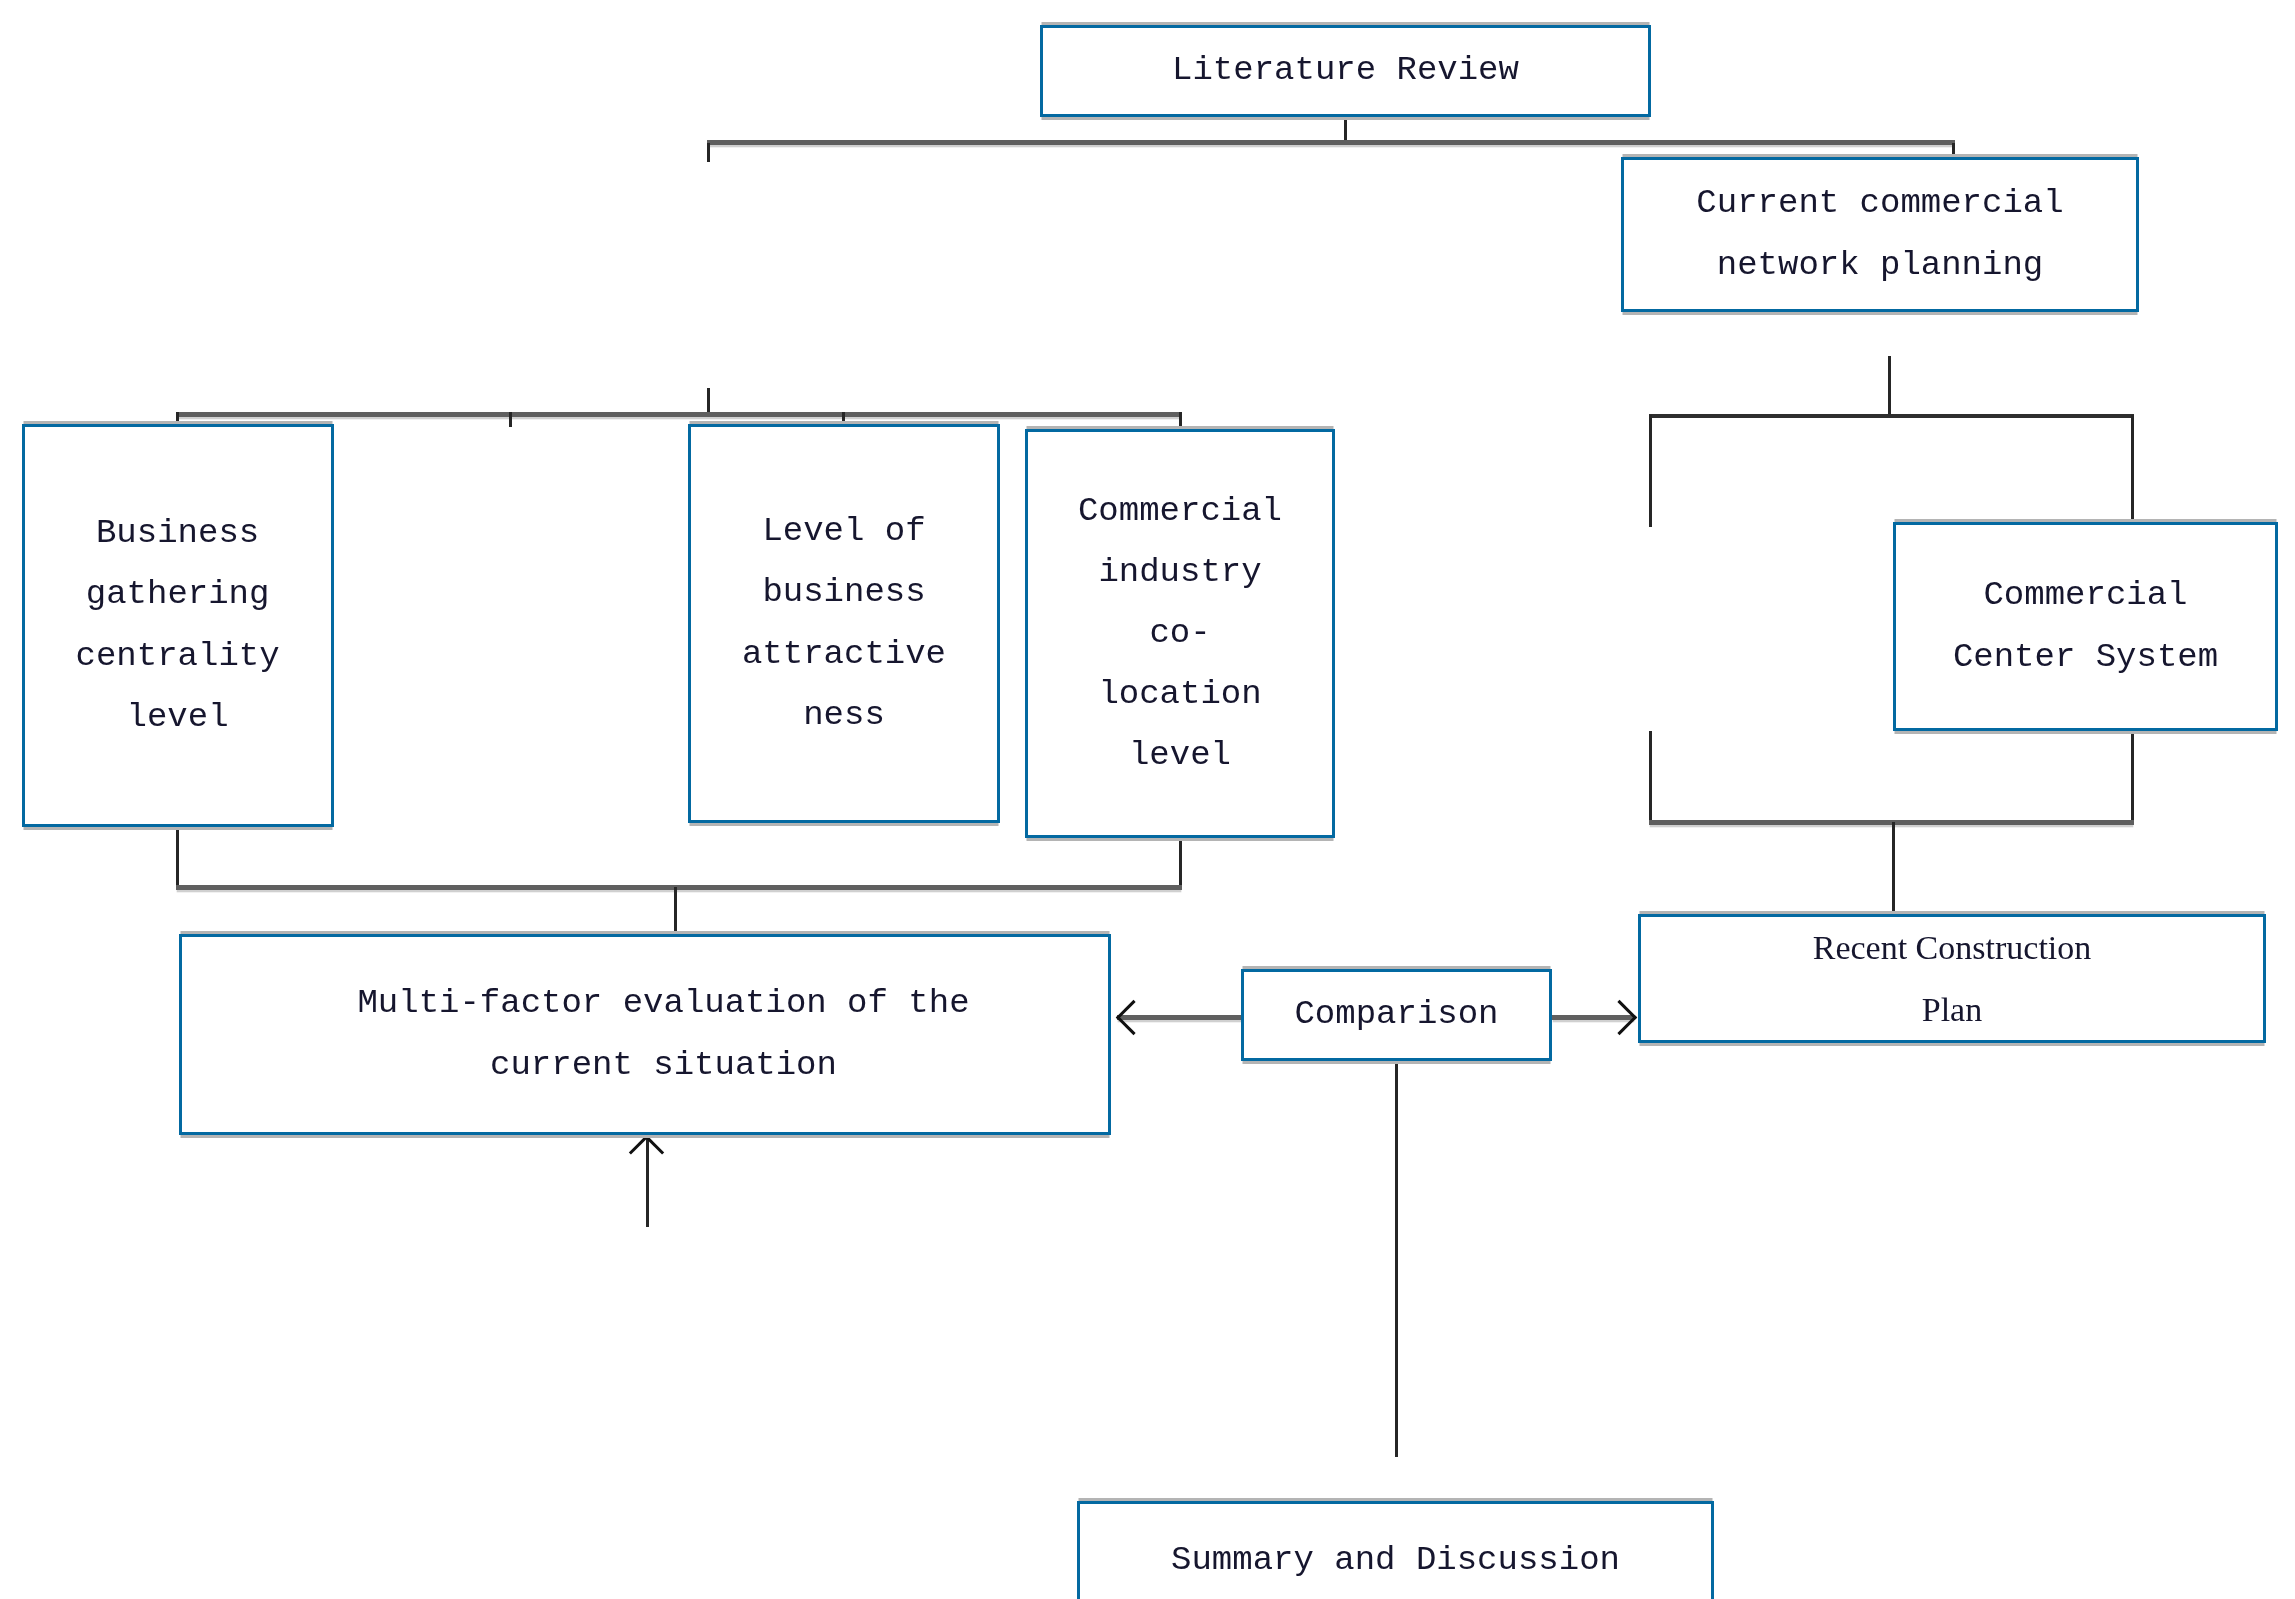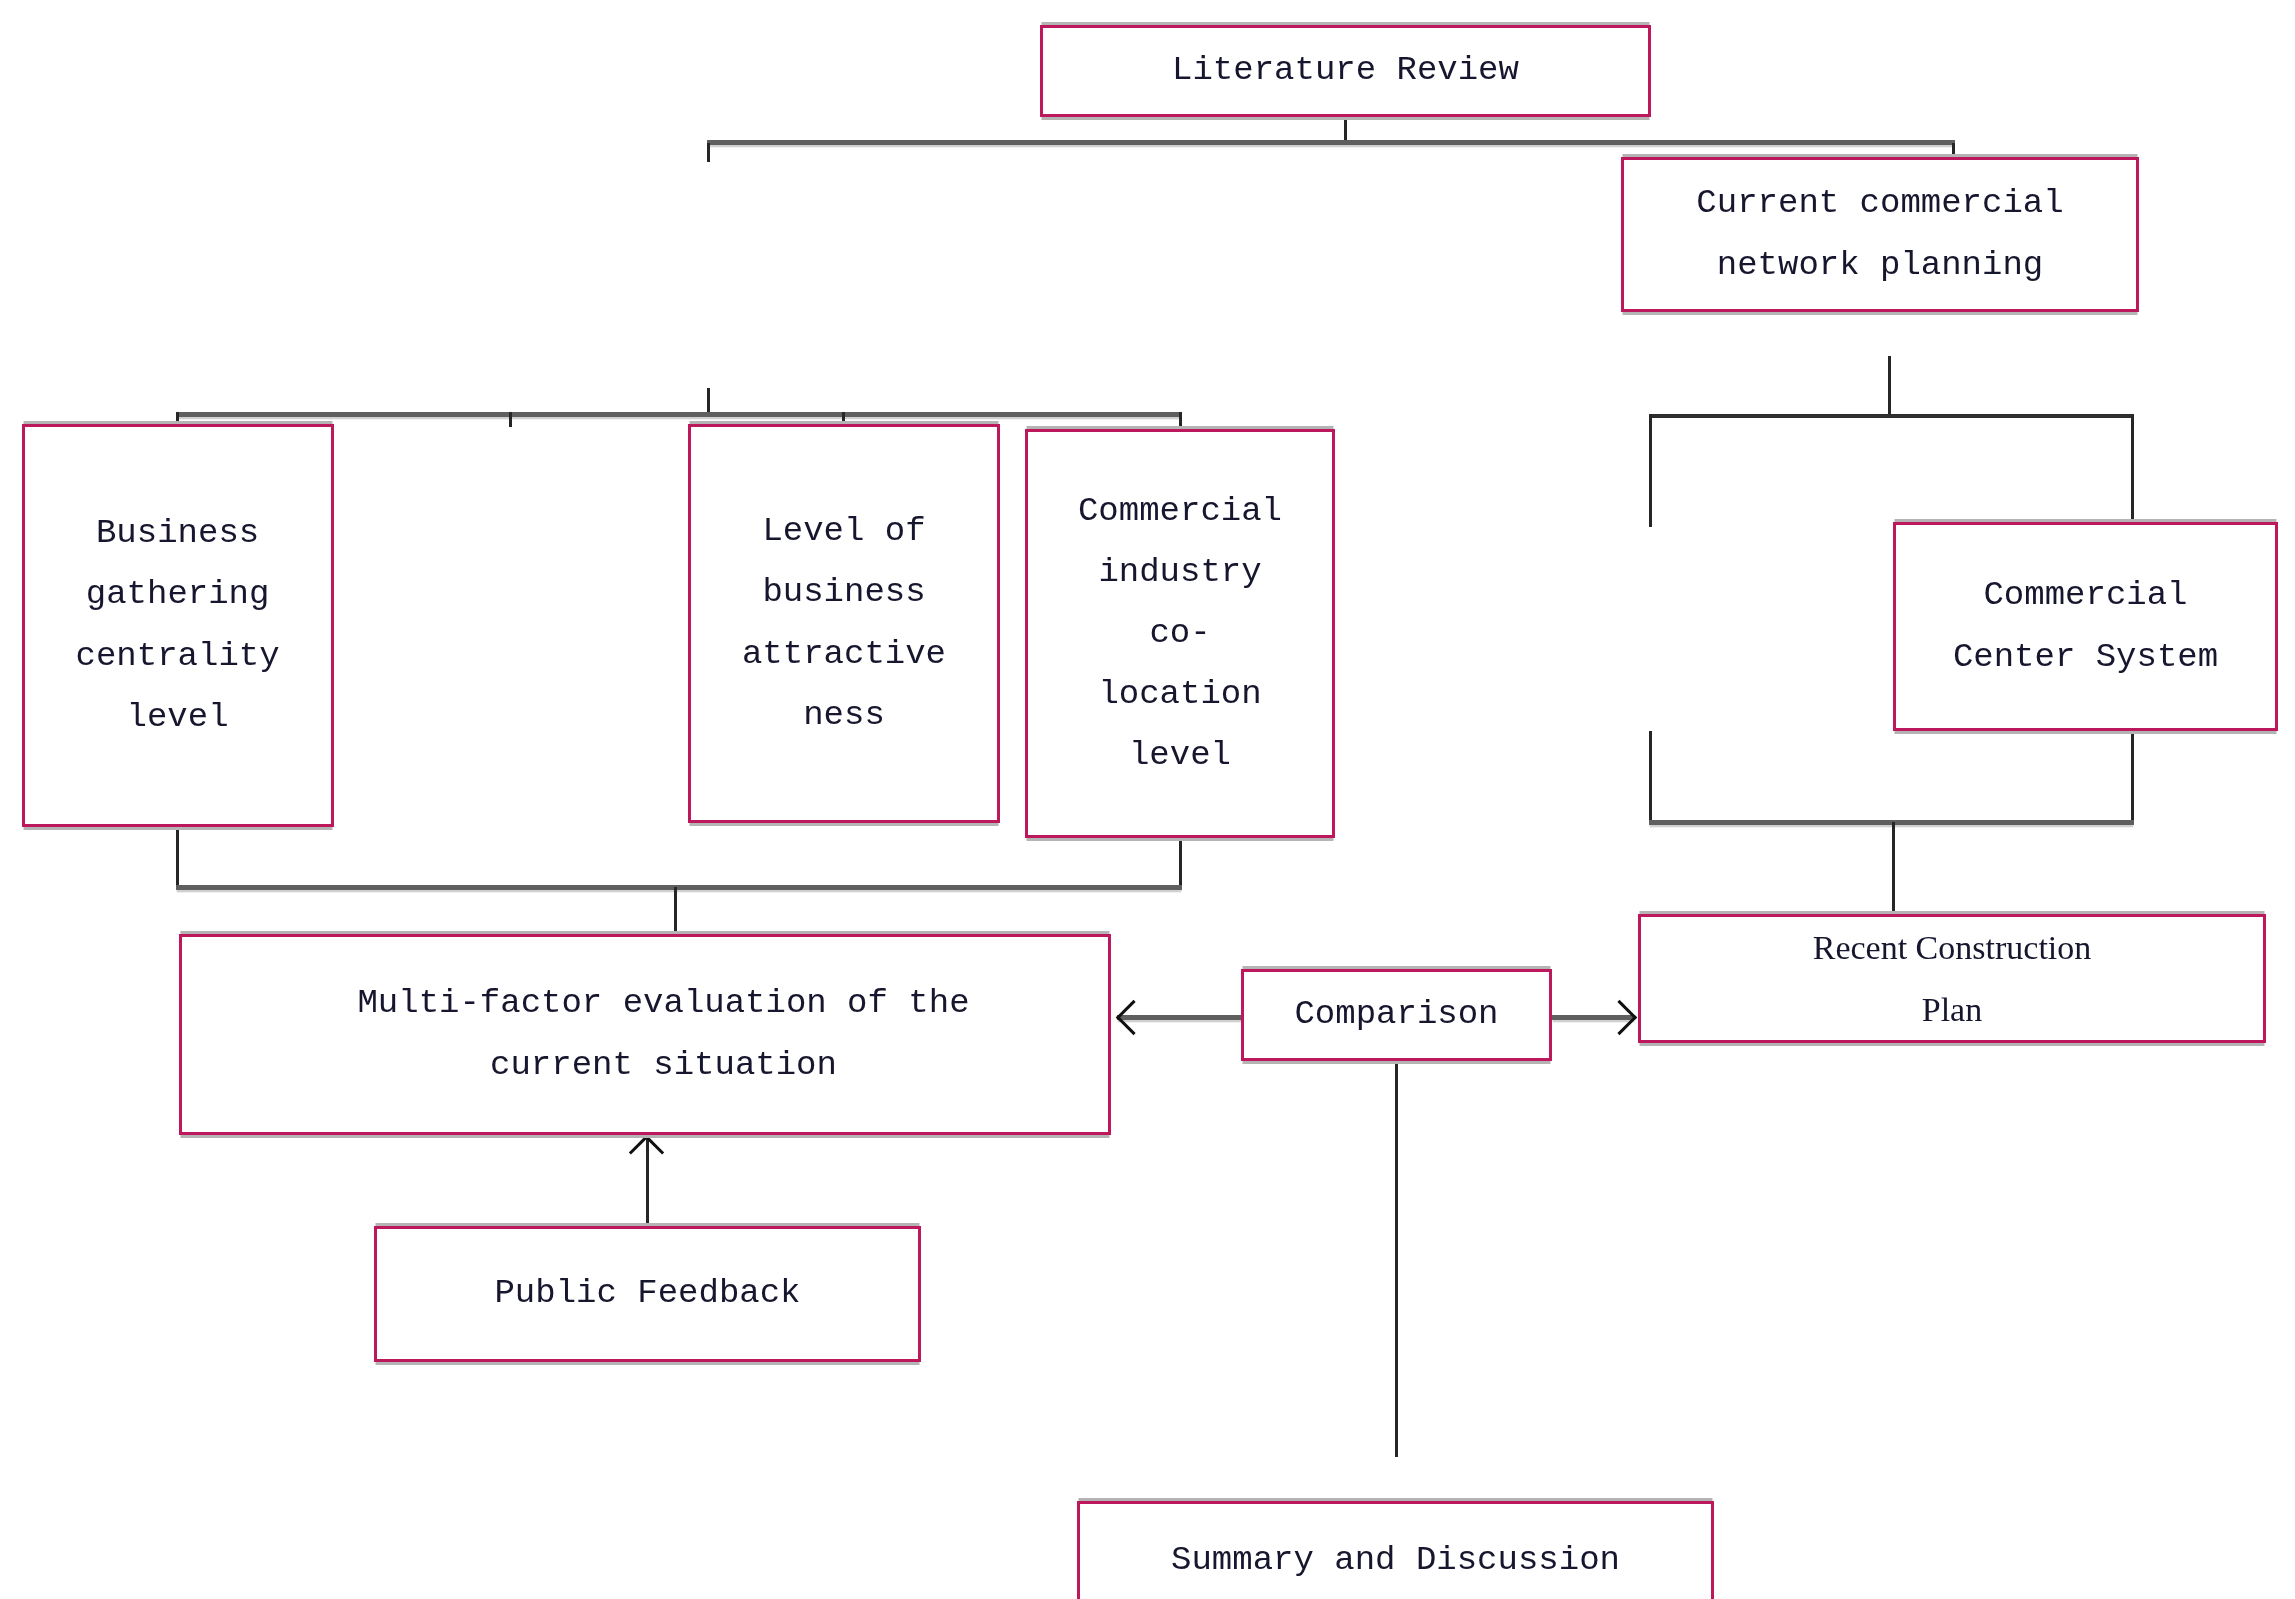--- a/index.html
+++ b/index.html
@@ -8,21 +8,21 @@
     width:2295px;
     height:1600px;
     background:#ffffff;
     font-family:"Liberation Mono","DejaVu Sans Mono",monospace;
     color:#16162e;
     overflow:hidden;
   }
   .node{
     position:absolute;
     box-sizing:border-box;
-    border:3px solid #be185d;
+    border:3px solid #0369a1;
     background:#ffffff;
     display:flex;
     align-items:center;
     justify-content:center;
     text-align:center;
     box-shadow:0 -4.5px 0 -1.5px #b4b4b4, 0 4.5px 0 -1.5px #b4b4b4;
   }
   .node .label{
     white-space:pre-line;
     font-size:34px;
@@ -144,22 +144,19 @@
 
   <div class="node" style="left:1241px;top:969px;width:311px;height:92px;">
     <span class="label">Comparison</span>
   </div>
 
   <div class="node" style="left:1638px;top:914px;width:628px;height:129px;font-family:Liberation Serif, serif;">
     <span class="label">Recent Construction
 Plan</span>
   </div>
 
-  <div class="node" style="left:374px;top:1226px;width:547px;height:136px;">
-    <span class="label">Public Feedback</span>
-  </div>
 
   <div class="node" style="left:1077px;top:1455px;width:637px;height:119px;margin-top:46px;">
     <span class="label">Summary and Discussion</span>
   </div>
 
 </div>
 
 
 </body></html>

